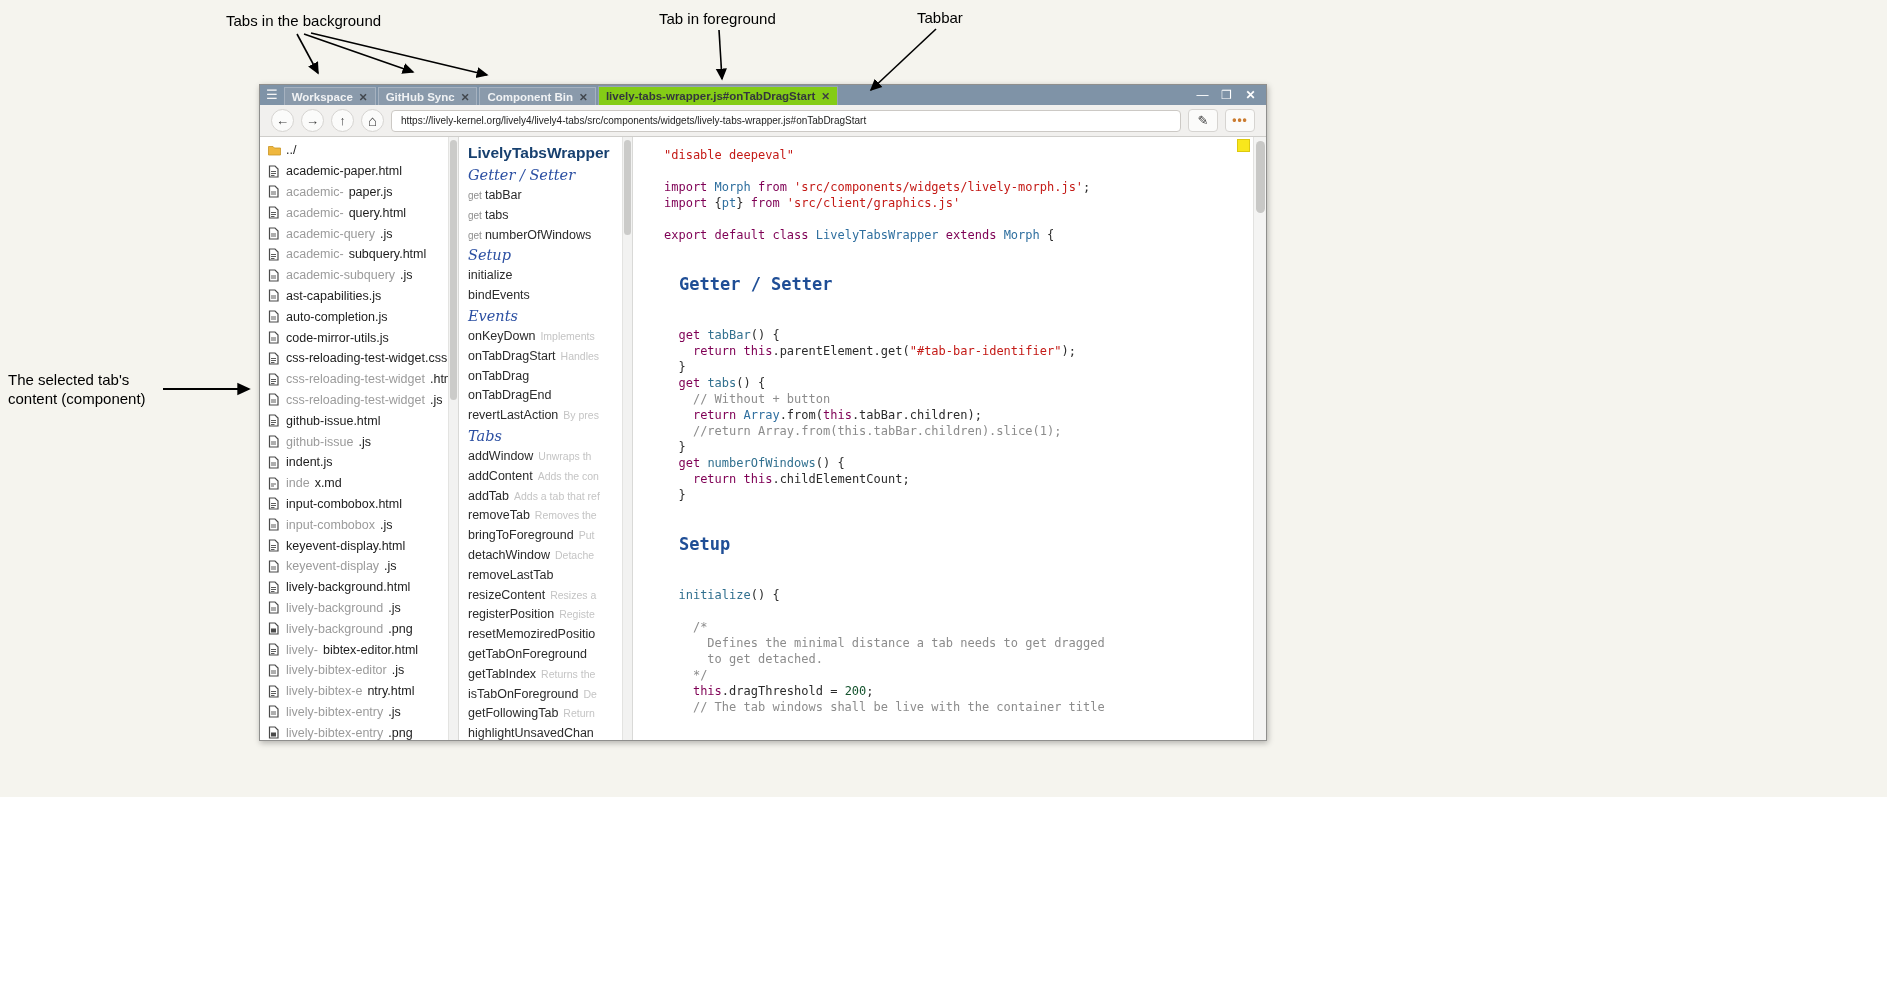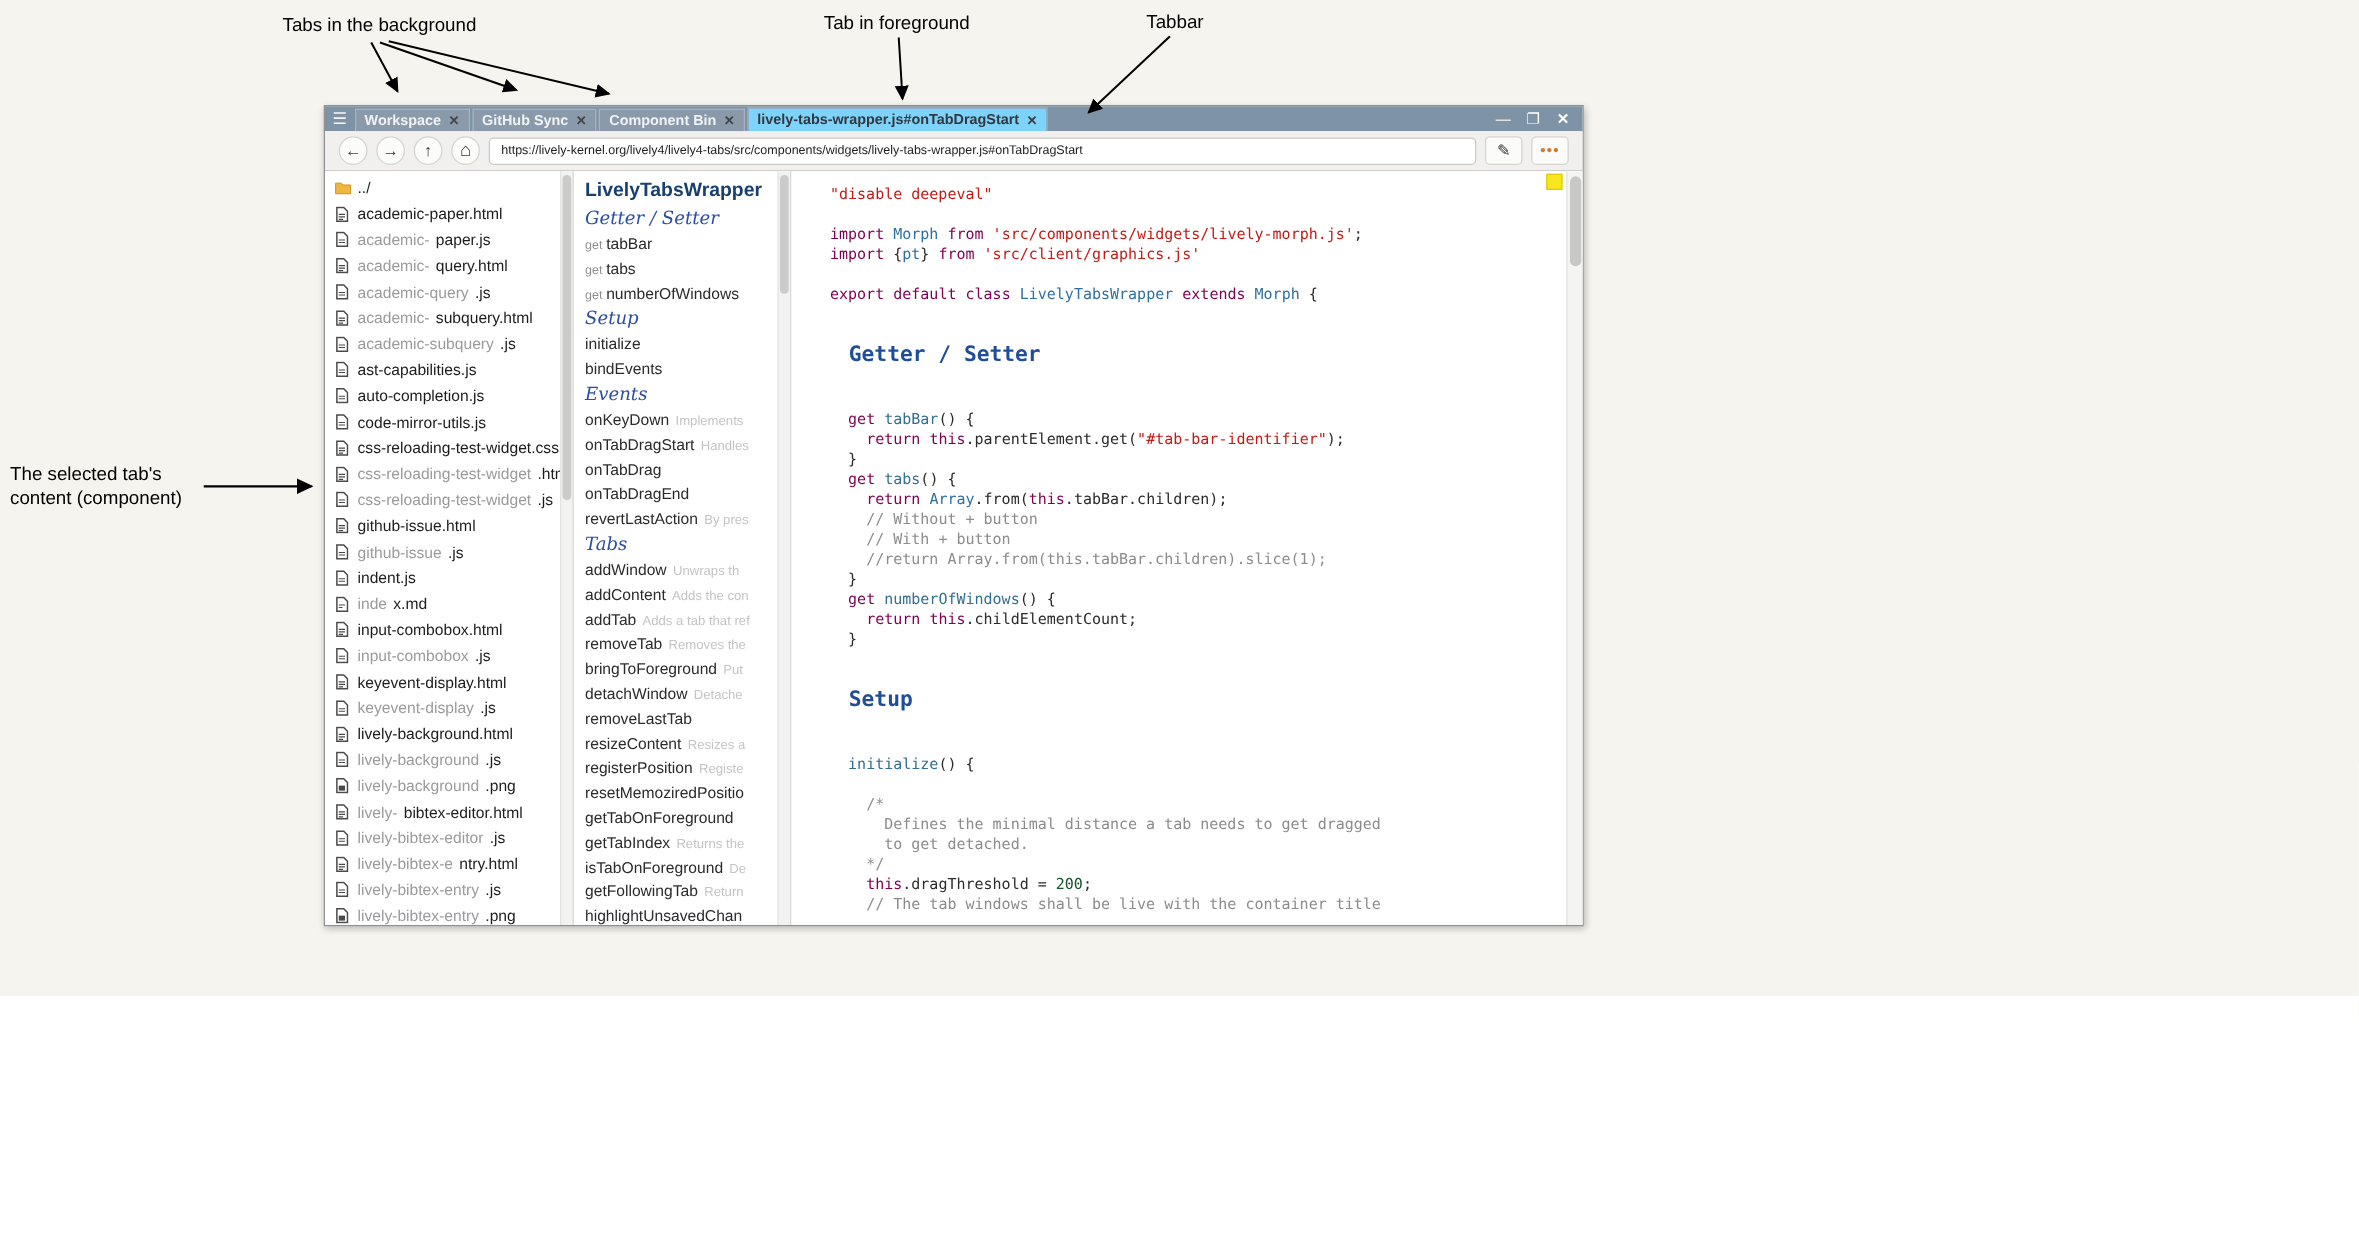--- a/index.html
+++ b/index.html
@@ -23,21 +23,21 @@
   
   .tabbar {
     height:20px; background:#7f93a7; display:flex; align-items:flex-end;
     padding-left:4px; flex:0 0 auto;
   }
   .menu-ic { color:#f5f5f5; font-size:13px; line-height:20px; padding:0 6px 0 2px; align-self:center; }
   .tabs { display:flex; align-items:flex-end; height:20px; flex:1 1 auto; overflow:hidden; }
   .tab { display:flex; align-items:center; gap:6px; height:18px; padding:0 7px; margin-right:2px;
          font-size:11.5px; font-weight:bold; white-space:nowrap; box-sizing:border-box; }
   .tab.bg { background:#8a9aab; border:1px solid #a6b2c0; border-bottom:none; color:#f0f2f4; }
-  .tab.fg { background:#7dd3fc; border:1px solid #97a4b2; border-bottom:none; color:#33373c; height:19px; }
+  .tab.fg { background:#84cc16; border:1px solid #97a4b2; border-bottom:none; color:#33373c; height:19px; }
   .tab-x { font-size:10.5px; font-weight:bold; color:#3d3f42; }
   .tab.bg .tab-x { color:#41464c; }
   .win-controls { display:flex; align-items:center; gap:9px; padding:0 8px; align-self:center; }
   .wc { color:#fff; font-size:12px; width:15px; text-align:center; line-height:20px; }
 
   
   .navbar {
     height:31px; background:#f1f0ee; border-bottom:1px solid #cfcecb;
     display:flex; align-items:center; gap:7px; padding:0 11px; flex:0 0 auto;
   }
@@ -483,23 +483,22 @@
               <div class="c-line"><span class="tk-kw">import</span><span class="tk-pl"> {</span><span class="tk-cls">pt</span><span class="tk-pl">} </span><span class="tk-kw">from</span><span class="tk-pl"> </span><span class="tk-str">'src/client/graphics.js'</span></div>
               <div class="c-line">&nbsp;</div>
               <div class="c-line"><span class="tk-kw">export</span><span class="tk-pl"> </span><span class="tk-kw">default</span><span class="tk-pl"> </span><span class="tk-kw">class</span><span class="tk-pl"> </span><span class="tk-cls">LivelyTabsWrapper</span><span class="tk-pl"> </span><span class="tk-kw">extends</span><span class="tk-pl"> </span><span class="tk-cls">Morph</span><span class="tk-pl"> {</span></div>
               <div class="c-line">&nbsp;</div>
               <div class="c-header">Getter / Setter</div>
               <div class="c-line">&nbsp;</div>
               <div class="c-line"><span class="tk-pl">  </span><span class="tk-kw">get</span><span class="tk-pl"> </span><span class="tk-fn">tabBar</span><span class="tk-pl">() {</span></div>
               <div class="c-line"><span class="tk-pl">    </span><span class="tk-kw">return</span><span class="tk-pl"> </span><span class="tk-kw">this</span><span class="tk-pl">.parentElement.get(</span><span class="tk-str">"#tab-bar-identifier"</span><span class="tk-pl">);</span></div>
               <div class="c-line"><span class="tk-pl">  }</span></div>
               <div class="c-line"><span class="tk-pl">  </span><span class="tk-kw">get</span><span class="tk-pl"> </span><span class="tk-fn">tabs</span><span class="tk-pl">() {</span></div>
+              <div class="c-line"><span class="tk-pl">    </span><span class="tk-cmt">// Without + button</span></div>
               <div class="c-line"><span class="tk-pl">    </span><span class="tk-kw">return</span><span class="tk-pl"> </span><span class="tk-cls">Array</span><span class="tk-pl">.from(</span><span class="tk-kw">this</span><span class="tk-pl">.tabBar.children);</span></div>
-              <div class="c-line"><span class="tk-pl">    </span><span class="tk-cmt">// Without + button</span></div>
-              <div class="c-line"><span class="tk-pl">    </span><span class="tk-cmt">// With + button</span></div>
               <div class="c-line"><span class="tk-pl">    </span><span class="tk-cmt">//return Array.from(this.tabBar.children).slice(1);</span></div>
               <div class="c-line"><span class="tk-pl">  }</span></div>
               <div class="c-line"><span class="tk-pl">  </span><span class="tk-kw">get</span><span class="tk-pl"> </span><span class="tk-fn">numberOfWindows</span><span class="tk-pl">() {</span></div>
               <div class="c-line"><span class="tk-pl">    </span><span class="tk-kw">return</span><span class="tk-pl"> </span><span class="tk-kw">this</span><span class="tk-pl">.childElementCount;</span></div>
               <div class="c-line"><span class="tk-pl">  }</span></div>
               <div class="c-line">&nbsp;</div>
               <div class="c-header">Setup</div>
               <div class="c-line">&nbsp;</div>
               <div class="c-line"><span class="tk-pl">  </span><span class="tk-fn">initialize</span><span class="tk-pl">() {</span></div>
               <div class="c-line">&nbsp;</div>

